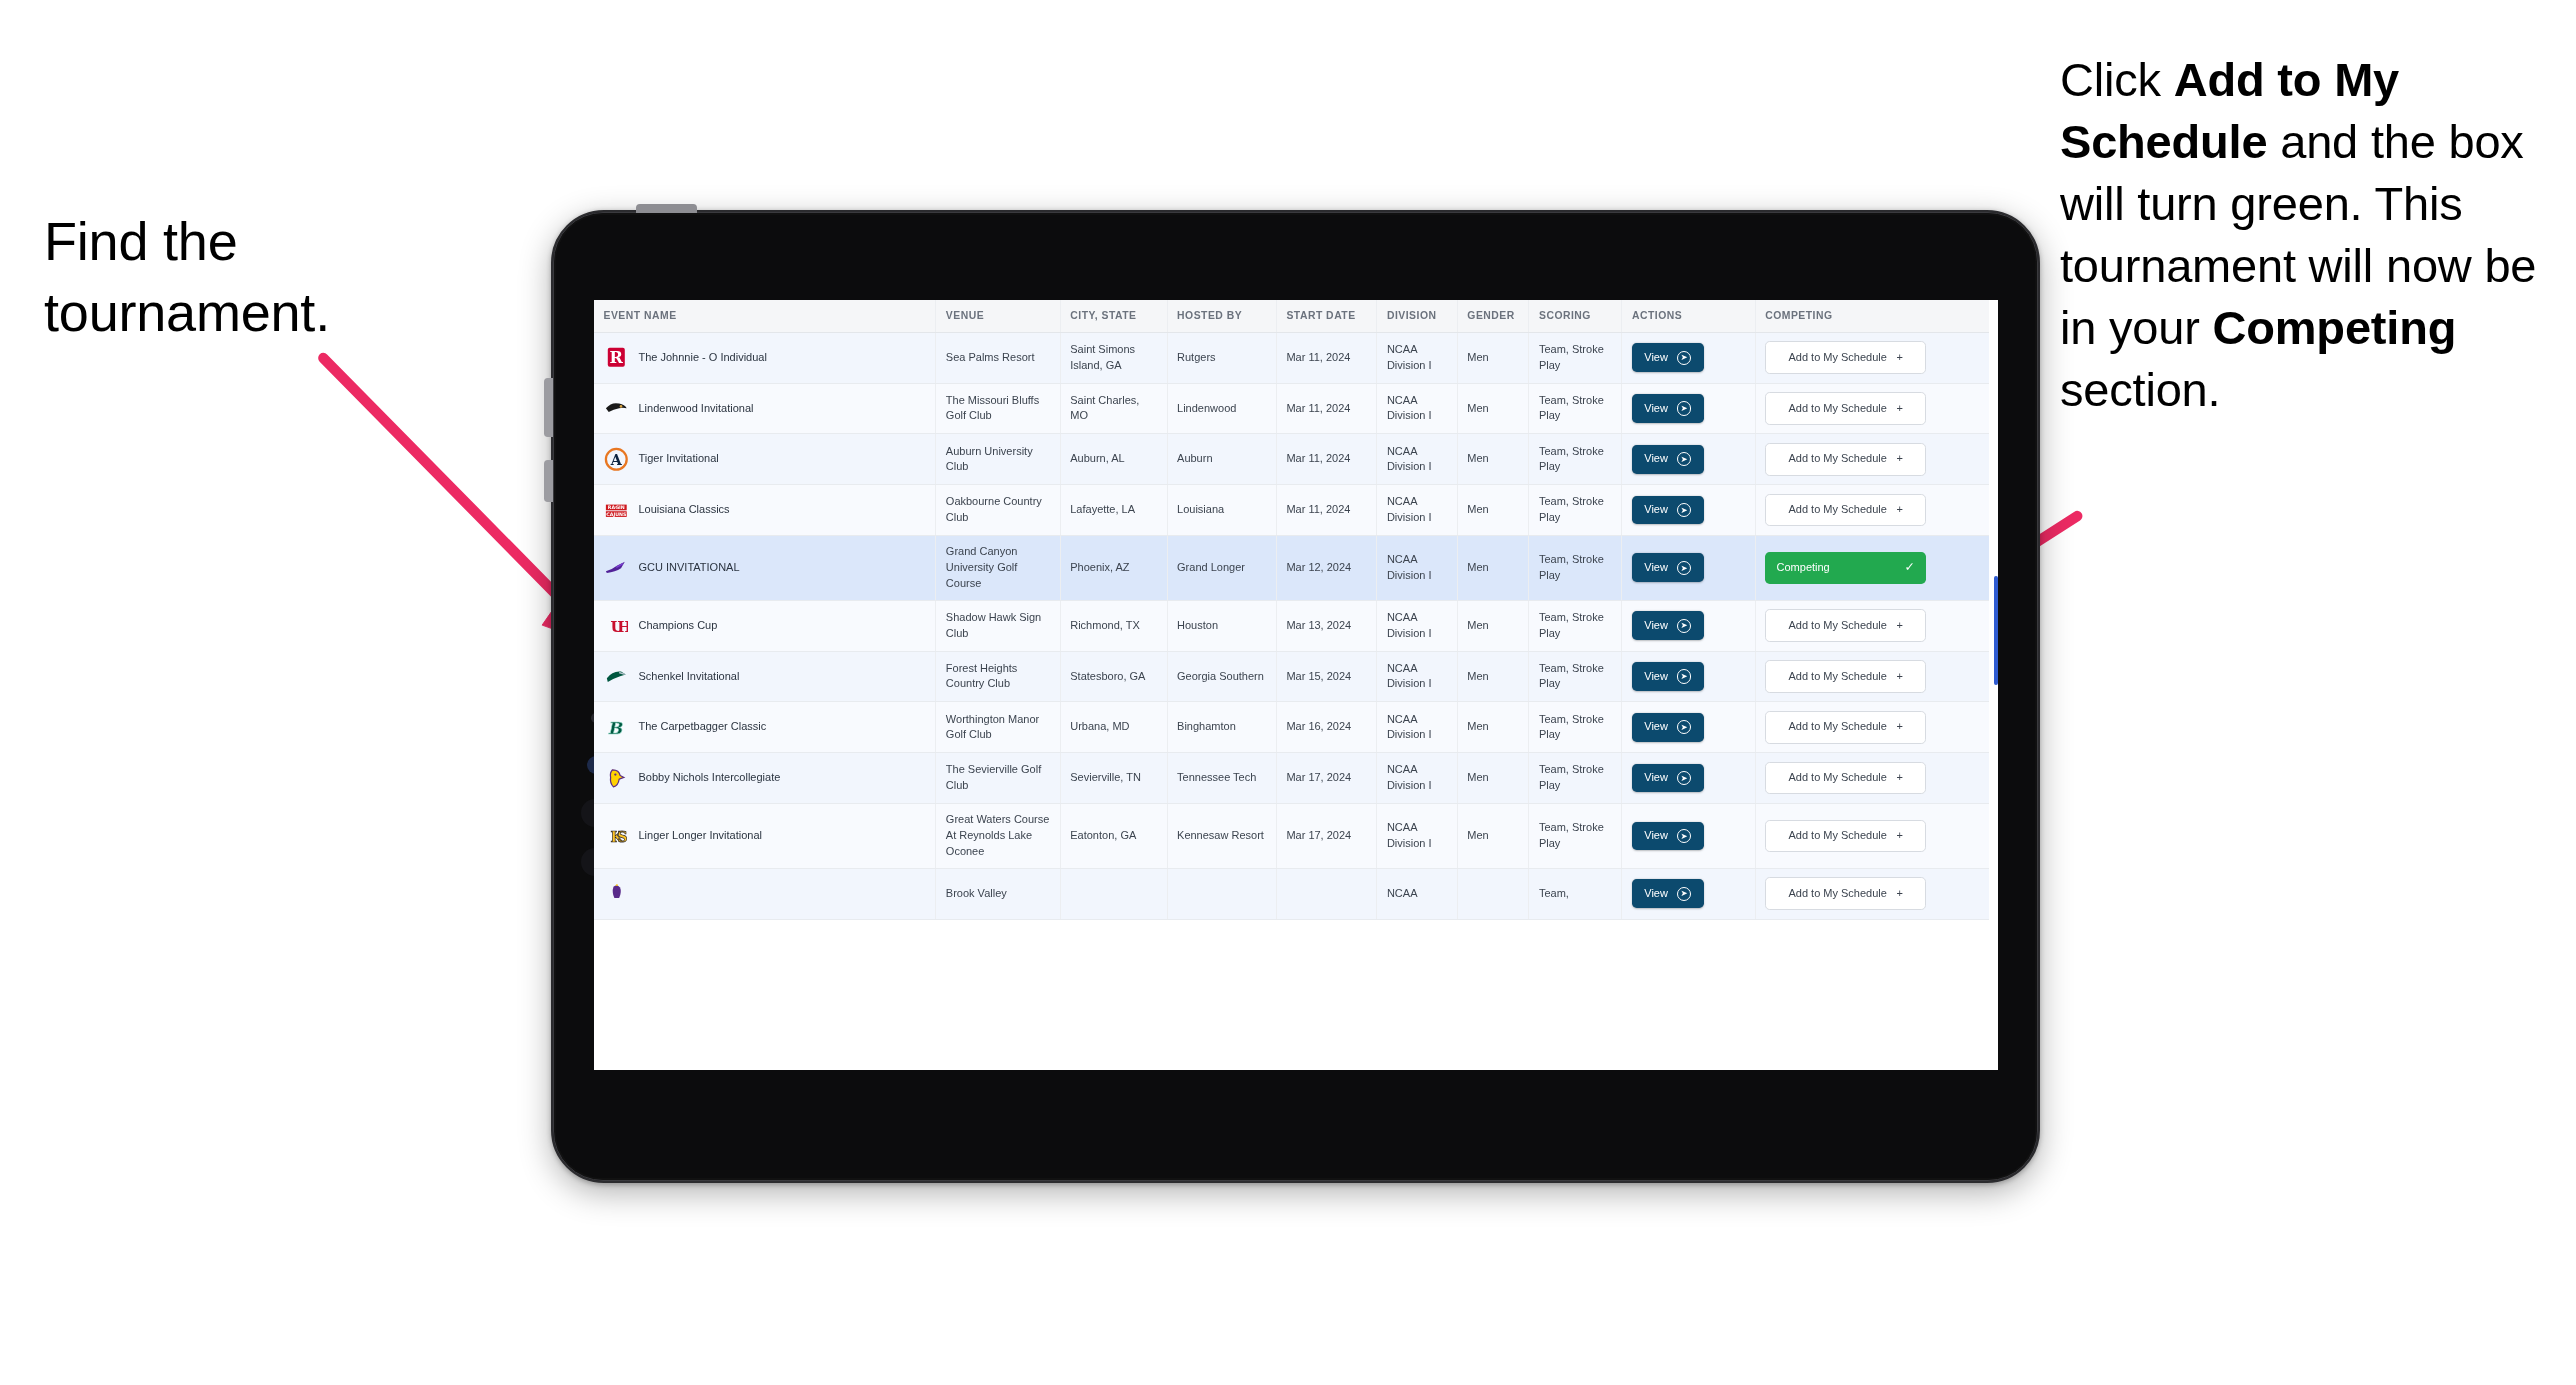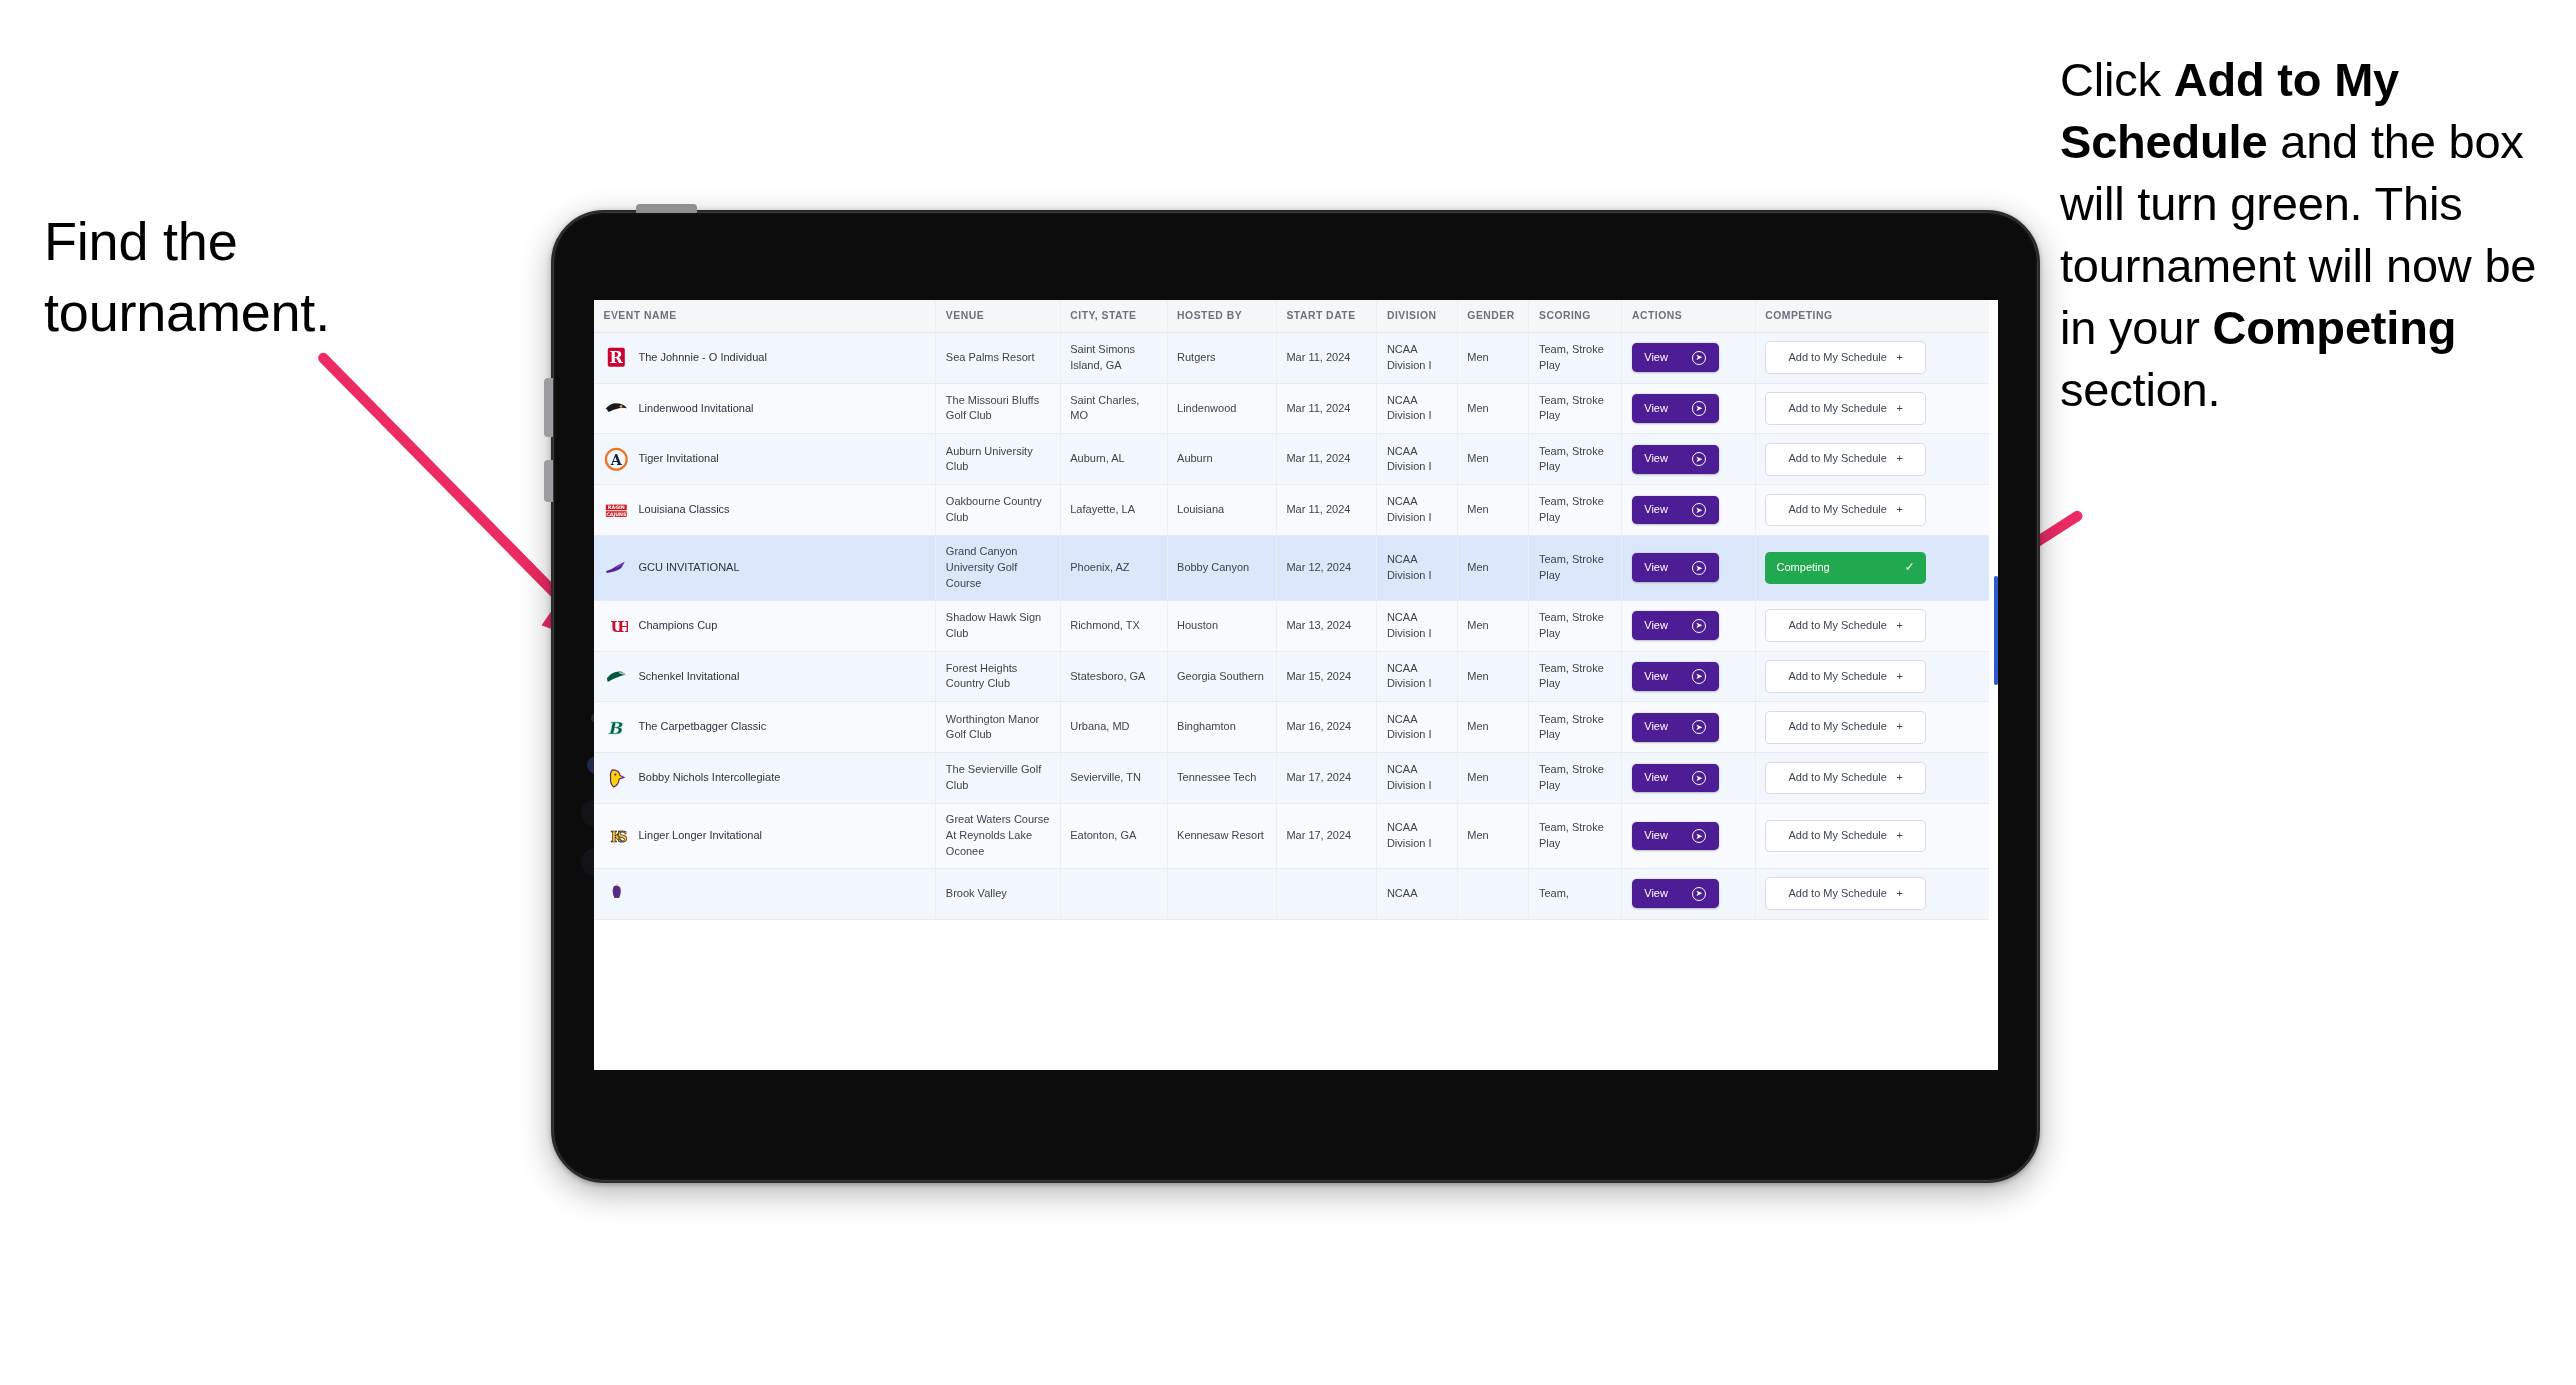--- a/index.html
+++ b/index.html
@@ -98,22 +98,22 @@
   tbody tr{background:#f2f6fd;}
   tbody tr.alt{background:#f8fafe;}
   tbody tr.selected{background:#dbe7fa;}
   .ev-cell{display:flex;align-items:center;gap:10.4px;}
   .ev-name{color:#2b3440;font-size:11px;}
   .logo{width:24.6px;height:24.6px;flex:0 0 24.6px;display:flex;align-items:center;justify-content:center;}
   .logo svg{display:block;}
 
   
   .btn-view{
-    display:inline-flex;align-items:center;gap:24px;
-    background:#4c1d95;color:#fff;border-radius:4.7px;
+    display:inline-flex;align-items:center;gap:9px;
+    background:#0c4a6e;color:#fff;border-radius:4.7px;
     padding:6.6px 12.3px;font-size:11px;cursor:pointer;
     box-shadow:0 0.9px 1.9px rgba(0,0,0,.25);
   }
   .btn-view .circ{
     width:12.3px;height:12.3px;border-radius:50%;border:1.2px solid #fff;
     display:inline-flex;align-items:center;justify-content:center;font-size:8.5px;line-height:1;
   }
   .btn-add{
     display:flex;align-items:center;justify-content:center;gap:9.5px;
     background:#fff;border:0.9px solid #d7dbe1;border-radius:4.7px;
@@ -323,21 +323,21 @@
                     <svg width="24.6" height="24.6" viewBox="0 0 26 26">
                       <path d="M2 16 Q9 14 14 10 L22 6 L18 13 Q12 17 3 18 Z" fill="#522398"></path>
                       <path d="M13 12 L20 8" stroke="#7b3fd4" stroke-width="1.5"></path>
                     </svg>
                   </span>
                   <span class="ev-name">GCU INVITATIONAL</span>
                 </div>
               </td>
               <td>Grand Canyon University Golf Course</td>
               <td>Phoenix, AZ</td>
-              <td>Bobby Canyon</td>
+              <td>Grand Longer</td>
               <td>Mar 12, 2024</td>
               <td>NCAA Division I</td>
               <td>Men</td>
               <td>Team, Stroke Play</td>
               <td><div class="btn-view">
                   <span>View</span>
                   <span class="circ">➤</span>
                 </div></td>
               <td>
                 <div class="btn-competing">

